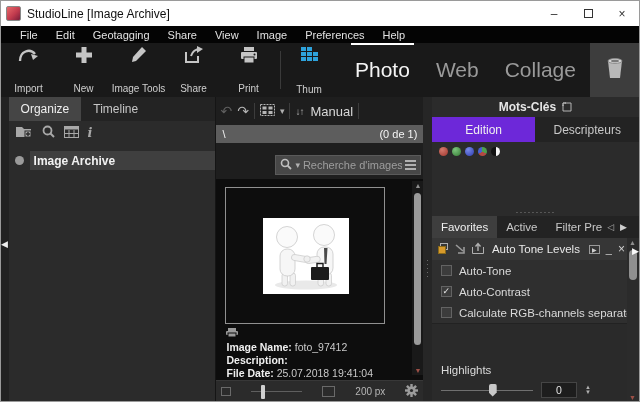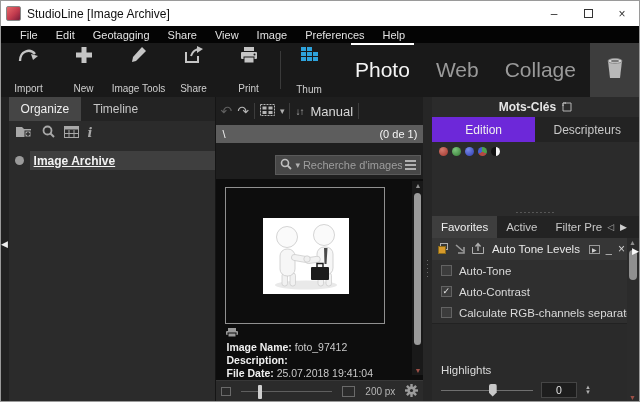--- a/index.html
+++ b/index.html
@@ -38,21 +38,21 @@
 
   .left-panel { width:220px; background:#2b2b2b; border-right:1px solid #151515; display:flex; flex-direction:column; }
   .tabs-row { height:24px; background:#232323; display:flex; align-items:stretch; }
   .tab { padding:0 12px; display:flex; align-items:center; font-size:12px; color:#c6c6c6; }
   .tab.active { background:#454545; color:#efefef; }
   .lp-icons { height:23px; display:flex; align-items:center; gap:9px; padding-left:7px; background:#2b2b2b; }
   .info-glyph { font-family:"DejaVu Serif",serif; font-weight:bold; font-style:italic; color:#a8a8a8; font-size:13px; }
   .tree-row { margin-top:7px; height:19px; display:flex; align-items:center; }
   .tree-bullet { width:9px; height:9px; border-radius:50%; background:#9a9a9a; margin:0 6px 0 6px; }
   .tree-label-bg { flex:1; background:#3f3f3f; height:19px; display:flex; align-items:center; }
-  .tree-label { font-size:12px; font-weight:bold; color:#f2f2f2; padding-left:4px;text-decoration:underline; }
+  .tree-label { font-size:12px; font-weight:bold; color:#f2f2f2; padding-left:4px; }
 
   
   .center-panel { width:219px; background:#1e1e1e; display:flex; flex-direction:column; position:relative; }
   .c-toolbar { height:28px; display:flex; align-items:center; padding-left:4px; gap:5px; }
   .c-glyph { font-size:14px; line-height:14px; }
   .undo { color:#5f5f5f; } .redo { color:#b5b5b5; }
   .c-sep { width:1px; height:16px; background:#3c3c3c; }
   .caret { color:#b0b0b0; font-size:9px; }
   .sort-arrows { color:#b5b5b5; font-size:10px; letter-spacing:-1px; }
   .manual-label { color:#d8d8d8; font-size:13px; margin-left:2px; }
@@ -62,21 +62,21 @@
   .search-placeholder { flex:1; color:#9e9e9e; font-size:11px; white-space:nowrap; overflow:hidden; }
   .hamburger { display:flex; flex-direction:column; gap:2px; }
   .hamburger span { width:11px; height:2px; background:#b0b0b0; display:block; }
 
   .c-content { flex:1; background:#0d0d0d; position:relative; }
   .image-cell { position:absolute; left:9px; top:8px; width:160px; height:137px; border:1px solid #909090; background:#0d0d0d; }
   .photo { position:absolute; left:37px; top:30px; width:86px; height:76px; background:#fff; }
   .meta-block { position:absolute; left:10px; top:144px; }
   .meta-line { font-size:10.5px; line-height:13px; color:#c9c9c9; white-space:nowrap; }
   .meta-line b { color:#efefef; }
-  .c-bottombar { height:22px; background:#2b2b2b; border-top:1px solid #383838; display:flex; align-items:center; padding:0 5px; gap:10px; }
+  .c-bottombar { height:22px; background:#2b2b2b; border-top:1px solid #383838; display:flex; align-items:center; padding:0 5px; gap:20px; }
   .sq-btn-s { width:10px; height:9px; border:1px solid #6a6a6a; }
   .sq-btn-l { width:13px; height:11px; border:1px solid #6a6a6a; }
   .zoom-slider { flex:1; height:14px; position:relative; }
   .zoom-track { position:absolute; left:0; right:0; top:6px; height:1px; background:#5f5f5f; }
   .zoom-thumb { position:absolute; left:18%; top:0; width:4px; height:14px; background:#d0d0d0; border-radius:1px; }
   .zoom-label { font-size:10px; color:#b5b5b5; white-space:nowrap; }
   .c-scrollbar { position:absolute; right:0; top:84px; width:11px; height:194px; background:#191919; }
   .sb-up { position:absolute; top:1px; left:0; width:11px; text-align:center; color:#8f8f8f; font-size:7px; }
   .sb-thumb-c { position:absolute; left:2px; top:12px; width:7px; height:152px; background:#9a9a9a; border-radius:4px; }
   .sb-down-red { position:absolute; bottom:1px; left:0; width:11px; text-align:center; color:#9c4f46; font-size:7px; }

